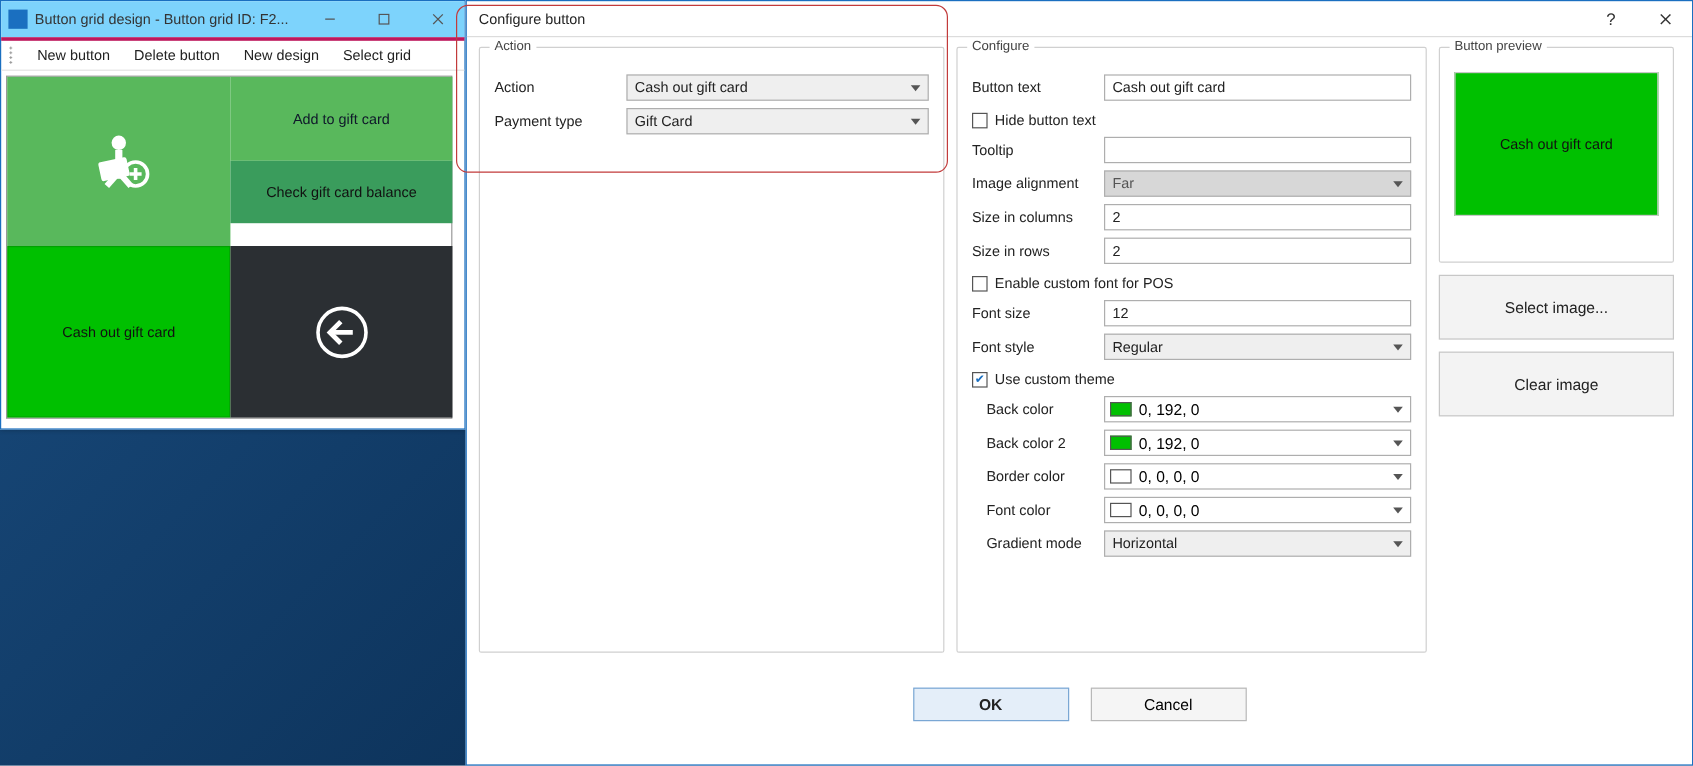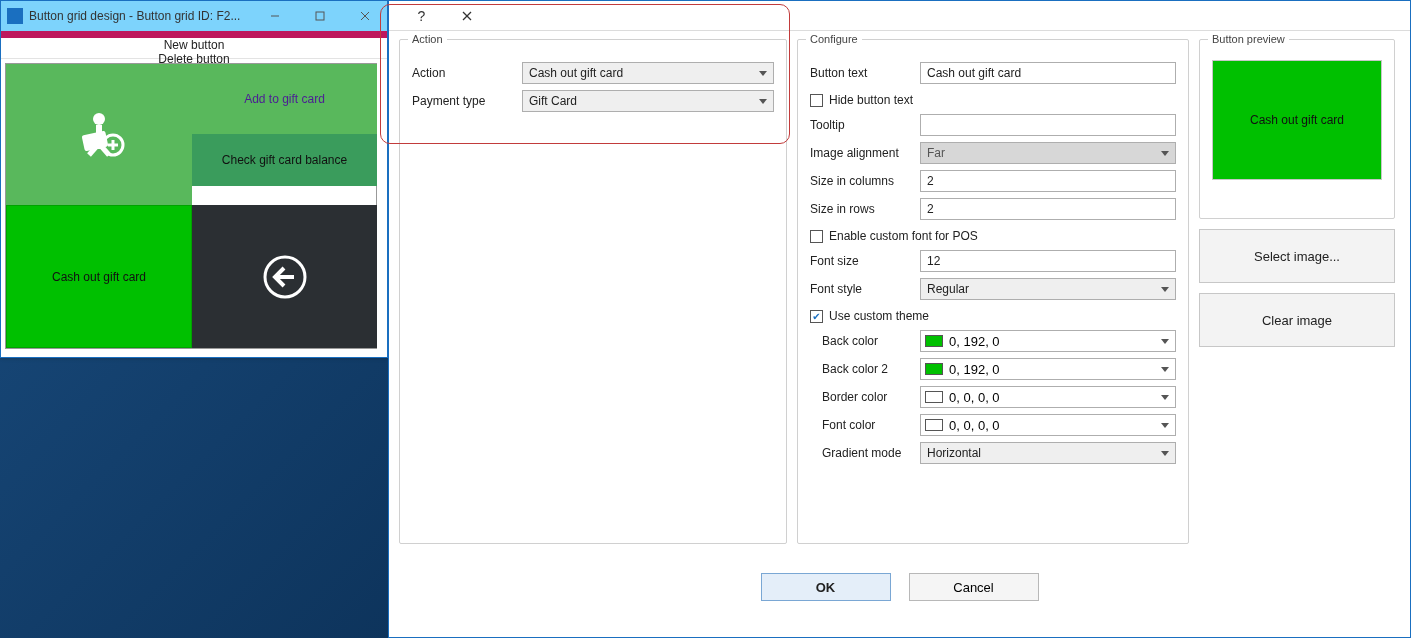--- a/index.html
+++ b/index.html
@@ -43,26 +43,25 @@
   .winbtn {
     width: 45px; height: 30px;
     display:flex; align-items:center; justify-content:center;
     color:#555;
   }
   .winbtn svg { width:10px; height:10px; }
   .grid-toolbar {
     height: 28px;
     display:flex; align-items:center;
     padding: 0 6px;
-    gap: 0;
+    gap: 20px;
     font-size: 12px;
     color:#222;
-    border-top: 7px solid #be185d;
+    border-top: 3px solid #be185d;
     border-bottom: 1px solid #e3e3e3;
-    flex-direction: column;
   }
   .grid-toolbar .handle {
     width:4px; height:16px;
     background-image: radial-gradient(#999 1px, transparent 1px);
     background-size: 4px 4px;
   }
   .grid-area {
     padding: 4px;
   }
   .grid-frame {
@@ -70,21 +69,21 @@
     width: 372px; height: 286px;
     position: relative;
   }
   .gbtn {
     position:absolute;
     display:flex; align-items:center; justify-content:center;
     font-size:12px;
     text-align:center;
   }
   .lg-green { background:#59b85c; color:#fff; }
-  .md-green1 { background:#59b85c; color:#4c1d95;justify-content:center; }
+  .md-green1 { background:#59b85c; color:#0f172a;justify-content:center; }
   .md-green2 { background:#3a9c5c; color:#111; }
   .bright-green { background:#00c000; color:#111; border:1px solid rgba(0,0,0,0.15);}
   .dark { background:#2b2f33; color:#fff; }
 
   
   .dialog {
     position:absolute;
     left: 388px; top: 0;
     right:0; bottom:0;
     background:#fff;
@@ -280,20 +279,21 @@
           <line x1="34" y1="25" x2="16" y2="25" stroke="#fff" stroke-width="4"></line>
           <polyline points="24,16 15,25 24,34" fill="none" stroke="#fff" stroke-width="4"></polyline>
         </svg>
       </div>
     </div>
   </div>
 </div>
 
 <div class="dialog">
   <div class="dlg-titlebar">
+    <span class="title">Configure button</span>
     <div class="winbtn" style="font-size:14px;color:#333;">?</div>
     <div class="winbtn">
         <svg viewBox="0 0 10 10">
           <line x1="1" y1="1" x2="9" y2="9" stroke="#333" stroke-width="1.2"></line>
           <line x1="9" y1="1" x2="1" y2="9" stroke="#333" stroke-width="1.2"></line>
         </svg>
       </div>
   </div>
 
   <div class="dlg-body">

